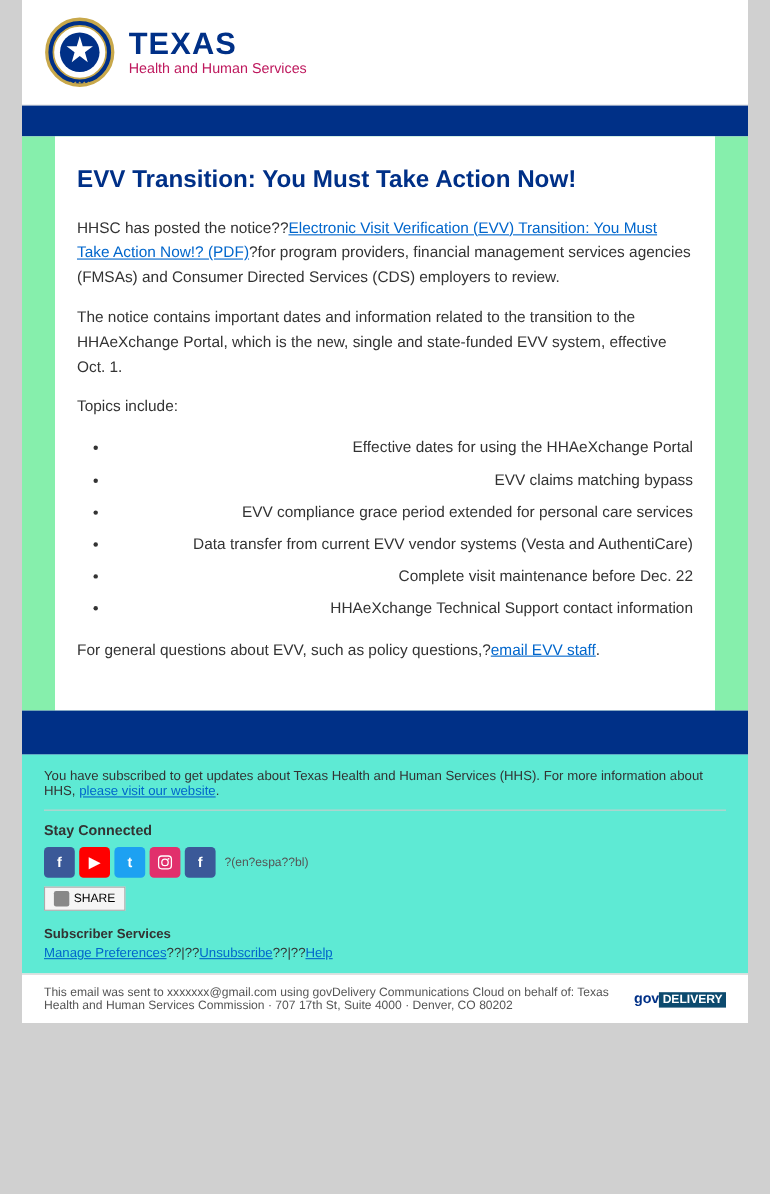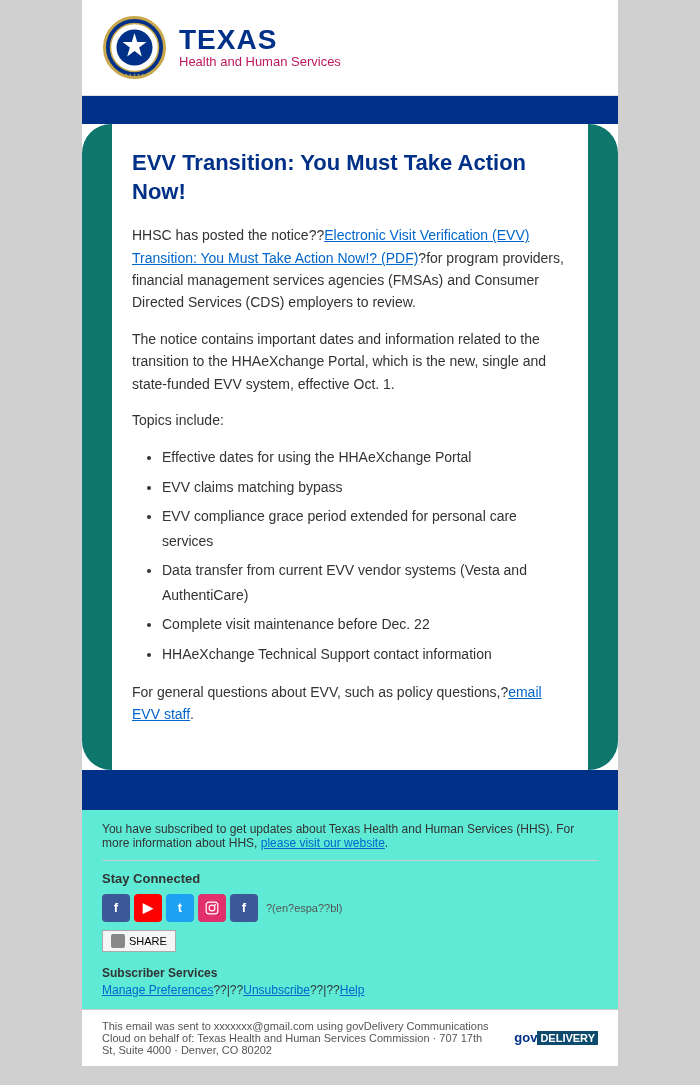--- a/index.html
+++ b/index.html
@@ -4,21 +4,21 @@
   <style>
     * { margin: 0; padding: 0; box-sizing: border-box; }
     body {
       font-family: Arial, sans-serif;
       font-size: 14px;
       background: #d0d0d0;
       width: 700px;
       min-height: 1085px;
     }
     .email-wrapper {
-      width: 536px;
+      width: 660px;
       margin: 0 auto;
       background: #fff;
     }
     
     .header {
       background: #fff;
       padding: 15px 20px;
       border-bottom: 1px solid #e0e0e0;
       display: flex;
       align-items: center;
@@ -42,23 +42,22 @@
       line-height: 1.2;
     }
     
     .blue-banner {
       background: #003087;
       height: 28px;
       width: 100%;
     }
     
     .content {
-      background: #0f766e;
+      background: #86efac;
       padding: 0;
-      border-radius: 29px;
     }
     .content-inner {
       background: #fff;
       margin: 0 30px;
       padding: 25px 20px 30px 20px;
     }
     .article-title {
       font-size: 22px;
       font-weight: bold;
       color: #003087;
@@ -74,20 +73,21 @@
       color: #0066cc;
       text-decoration: underline;
     }
     .article-body ul {
       margin: 0 0 14px 30px;
       line-height: 1.8;
       color: #333;
     }
     .article-body ul li {
       margin-bottom: 4px;
+      text-align: right;
     }
     
     .bottom-banner {
       background: #003087;
       height: 40px;
       margin: 0 0 0 0;
     }
     
     .footer {
       background: #5eead4;

